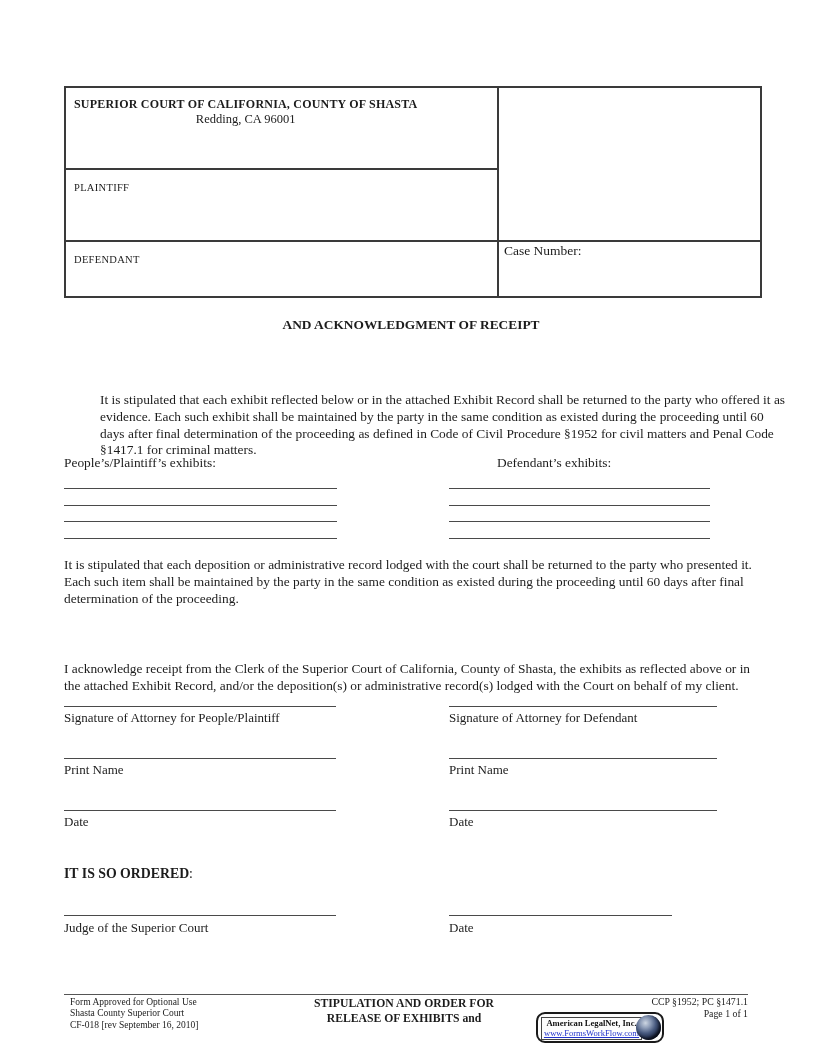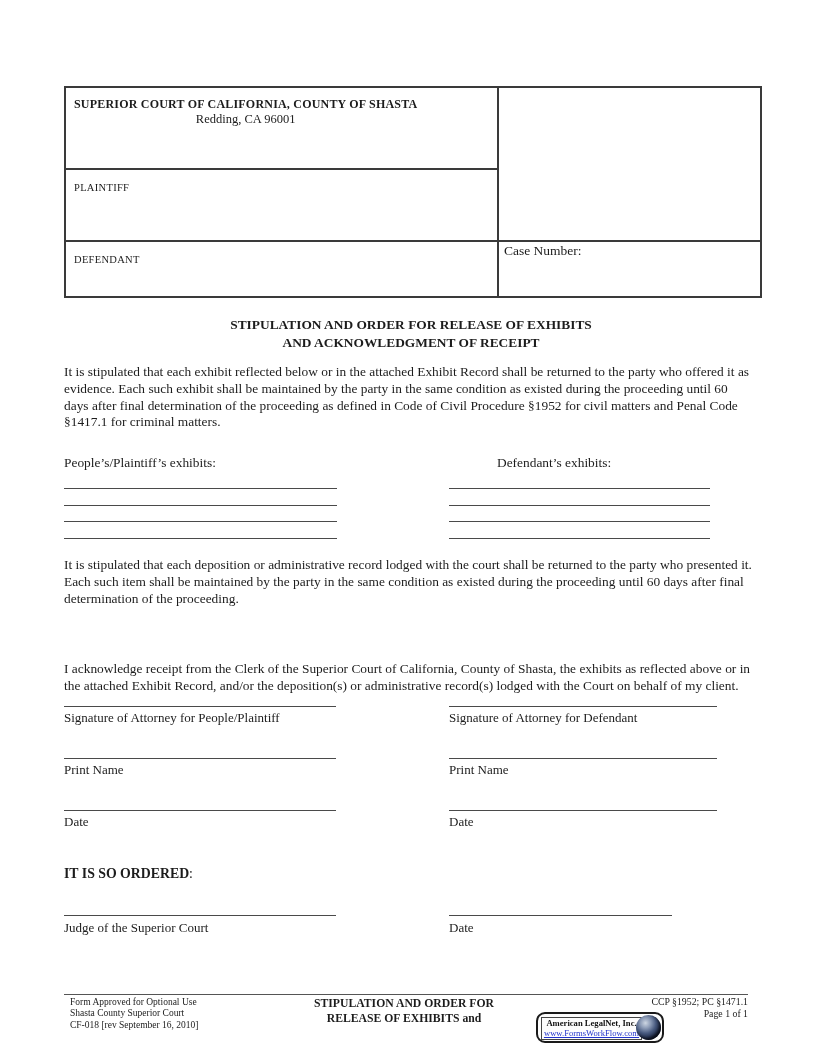--- a/index.html
+++ b/index.html
@@ -57,21 +57,21 @@
     line-height: 18px;
   }
 
   
   .para {
     left: 64px; width: 691px;
     font-size: 13.4px;
     line-height: 16.8px;
     text-align: left;
   }
-  .para1 { top: 364px; }
+  .para1 { top: 392px; margin-left: 36px; }
   .para2 { top: 557px; }
   .para3 { top: 624px; margin-top: 37px; }
 
   .exhibit-label { top: 455px; font-size: 13.4px; }
   .exhibit-label.left  { left: 64px; }
   .exhibit-label.right { left: 449px; margin-left: 48px; }
 
   .rule {
     height: 1px; background: #4a4a4a;
   }
@@ -172,21 +172,20 @@
     <div class="court-addr">Redding, CA 96001</div>
   </div>
 
   <div class="party-label plaintiff-label">PLAINTIFF</div>
   <div class="party-label defendant-label">DEFENDANT</div>
   <div class="case-number-label">Case Number:</div>
   <span></span>
 </div>
 
 <div class="abs doc-title">
-  <div>STIPULATION AND ORDER FOR RELEASE OF EXHIBITS</div>
   <div>AND ACKNOWLEDGMENT OF RECEIPT</div>
 </div>
 
 <div class="abs para para1">It is stipulated that each exhibit reflected below or in the attached Exhibit Record shall be returned to the party who offered it as evidence.  Each such exhibit shall be maintained by the party in the same condition as existed during the proceeding until 60 days after final determination of the proceeding as defined in Code of Civil Procedure §1952 for civil matters and Penal Code §1417.1 for criminal matters.</div>
 
 <div class="abs exhibit-label left">People’s/Plaintiff’s exhibits:</div>
 <div class="abs exhibit-label right">Defendant’s exhibits:</div>
 
 <div class="abs rule exline-l ex1"></div>
 <div class="abs rule exline-l ex2"></div>

